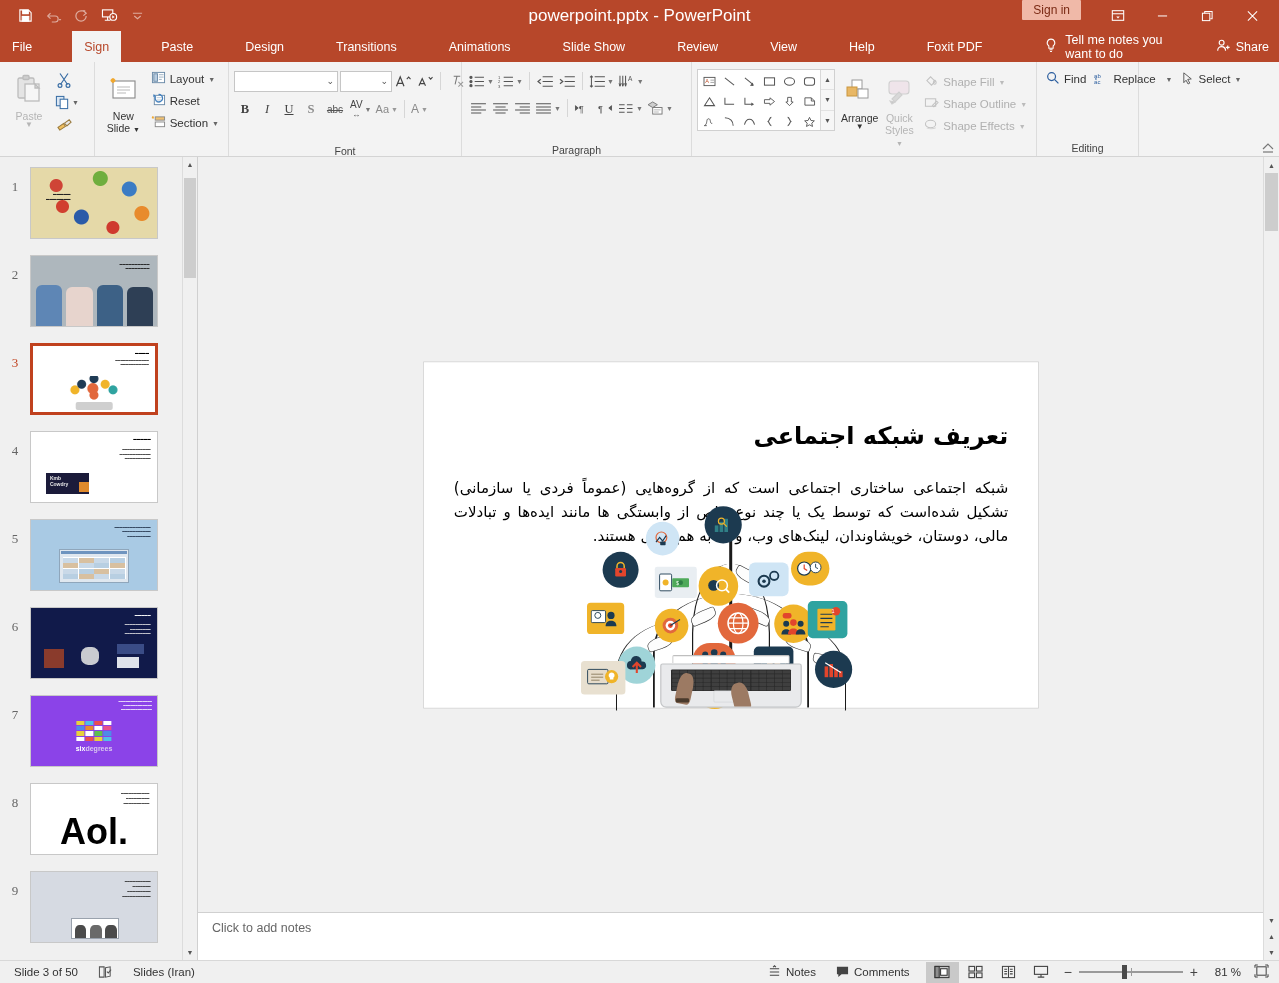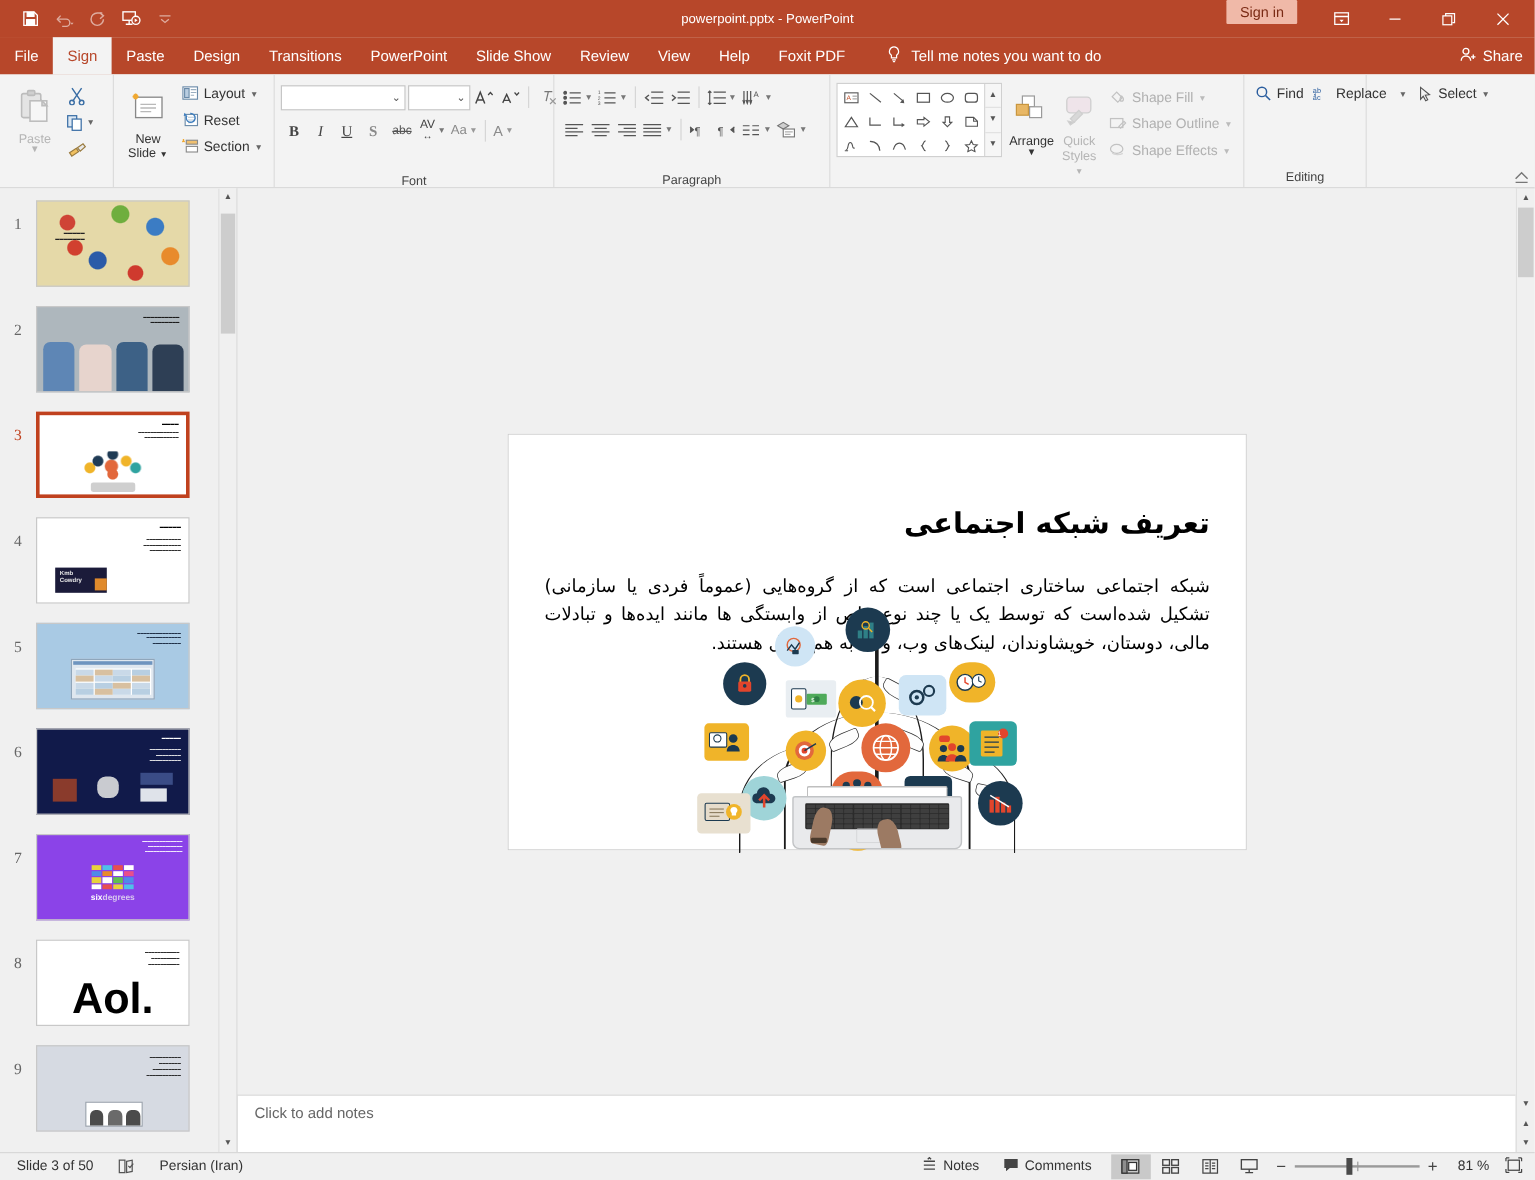--- a/index.html
+++ b/index.html
@@ -18,36 +18,36 @@
   }
   .qat { display: flex; align-items: center; gap: 2px; padding-left: 12px; }
   .qat-btn {
     width: 26px; height: 24px; display: flex; align-items: center; justify-content: center;
     color: #fff;
   }
   .qat-btn.dim { opacity: .55; }
   .qat-btn svg { display: block; }
   .win-title {
     position: absolute; left: 0; right: 0; text-align: center;
-    font-size: 11px; color: #fff; pointer-events: none;
+    font-size: 17px; color: #fff; pointer-events: none;
   }
   .tb-right { margin-left: auto; display: flex; align-items: flex-start; padding-right: 4px; gap: 0; }
   .signin {
     background: #f0b9a8; color: #7a2a14; font-size: 12px;
     padding: 3px 11px; margin-right: 14px; border-radius: 1px;
   }
   .tb-icon {
     width: 45px; height: 31px; display: flex; align-items: center; justify-content: center;
     color: #fff;
   }
 
   
   .tabsrow {
     height: 31px; flex: 0 0 31px; background: #b7472a;
-    display: flex; align-items: stretch; position: relative;
+    display: flex; align-items: stretch; position: relative; gap: 28px;
   }
   .tab {
     font-size: 12.5px; color: #fff; padding: 0 12px;
     display: flex; align-items: center; white-space: nowrap;
   }
   .tab.file { background: #b7472a; }
   .tab.active { background: #f3f3f3; color: #b7472a; }
   .tellme {
     display: flex; align-items: center; gap: 7px; margin-left: 22px;
     font-size: 12.5px; color: #fff;
@@ -341,21 +341,21 @@
     </div>
   </div>
 </div>
 
 <div class="tabsrow">
   <div class="tab file">File</div>
   <div class="tab active">Sign</div>
   <div class="tab">Paste</div>
   <div class="tab">Design</div>
   <div class="tab">Transitions</div>
-  <div class="tab">PowerPoint</div>
+  <div class="tab">Animations</div>
   <div class="tab">Slide Show</div>
   <div class="tab">Review</div>
   <div class="tab">View</div>
   <div class="tab">Help</div>
   <div class="tab">Foxit PDF</div>
   <div class="tellme">
     <span>
       <svg width="14" height="15" viewBox="0 0 14 16" fill="none" stroke="#fff" stroke-width="1.1">
         <path d="M7 1.2a4 4 0 0 0-2.3 7.3V11h4.6V8.5A4 4 0 0 0 7 1.2z"></path>
           <path d="M5.3 12.6h3.4M6 14.3h2"></path>
@@ -1287,21 +1287,21 @@
 
 <div class="statusbar">
   <div class="sb-item">Slide 3 of 50</div>
   <div class="sb-item">
     <svg width="15" height="14" viewBox="0 0 16 15" fill="none" stroke="#555" stroke-width="1.1">
       <path d="M1.5 2h5v11h-5z"></path>
         <path d="M8 3l5-1v10l-5 1z"></path>
         <path d="M9.5 7l1.5 1.5 3-3.5" stroke="#555"></path>
     </svg>
   </div>
-  <div class="sb-item">Persian (Iran)</div>
+  <div class="sb-item">Slides (Iran)</div>
 
   <div class="sb-right">
     <div class="sb-item">
       <span>
         <svg width="13" height="13" viewBox="0 0 14 14" fill="none" stroke="#444" stroke-width="1.2">
           <path d="M2 4h10M2 7.5h10M2 11h10"></path>
             <path d="M5.5 2.2L7 .8l1.5 1.4"></path>
         </svg>
       </span>
       <span>Notes</span>

